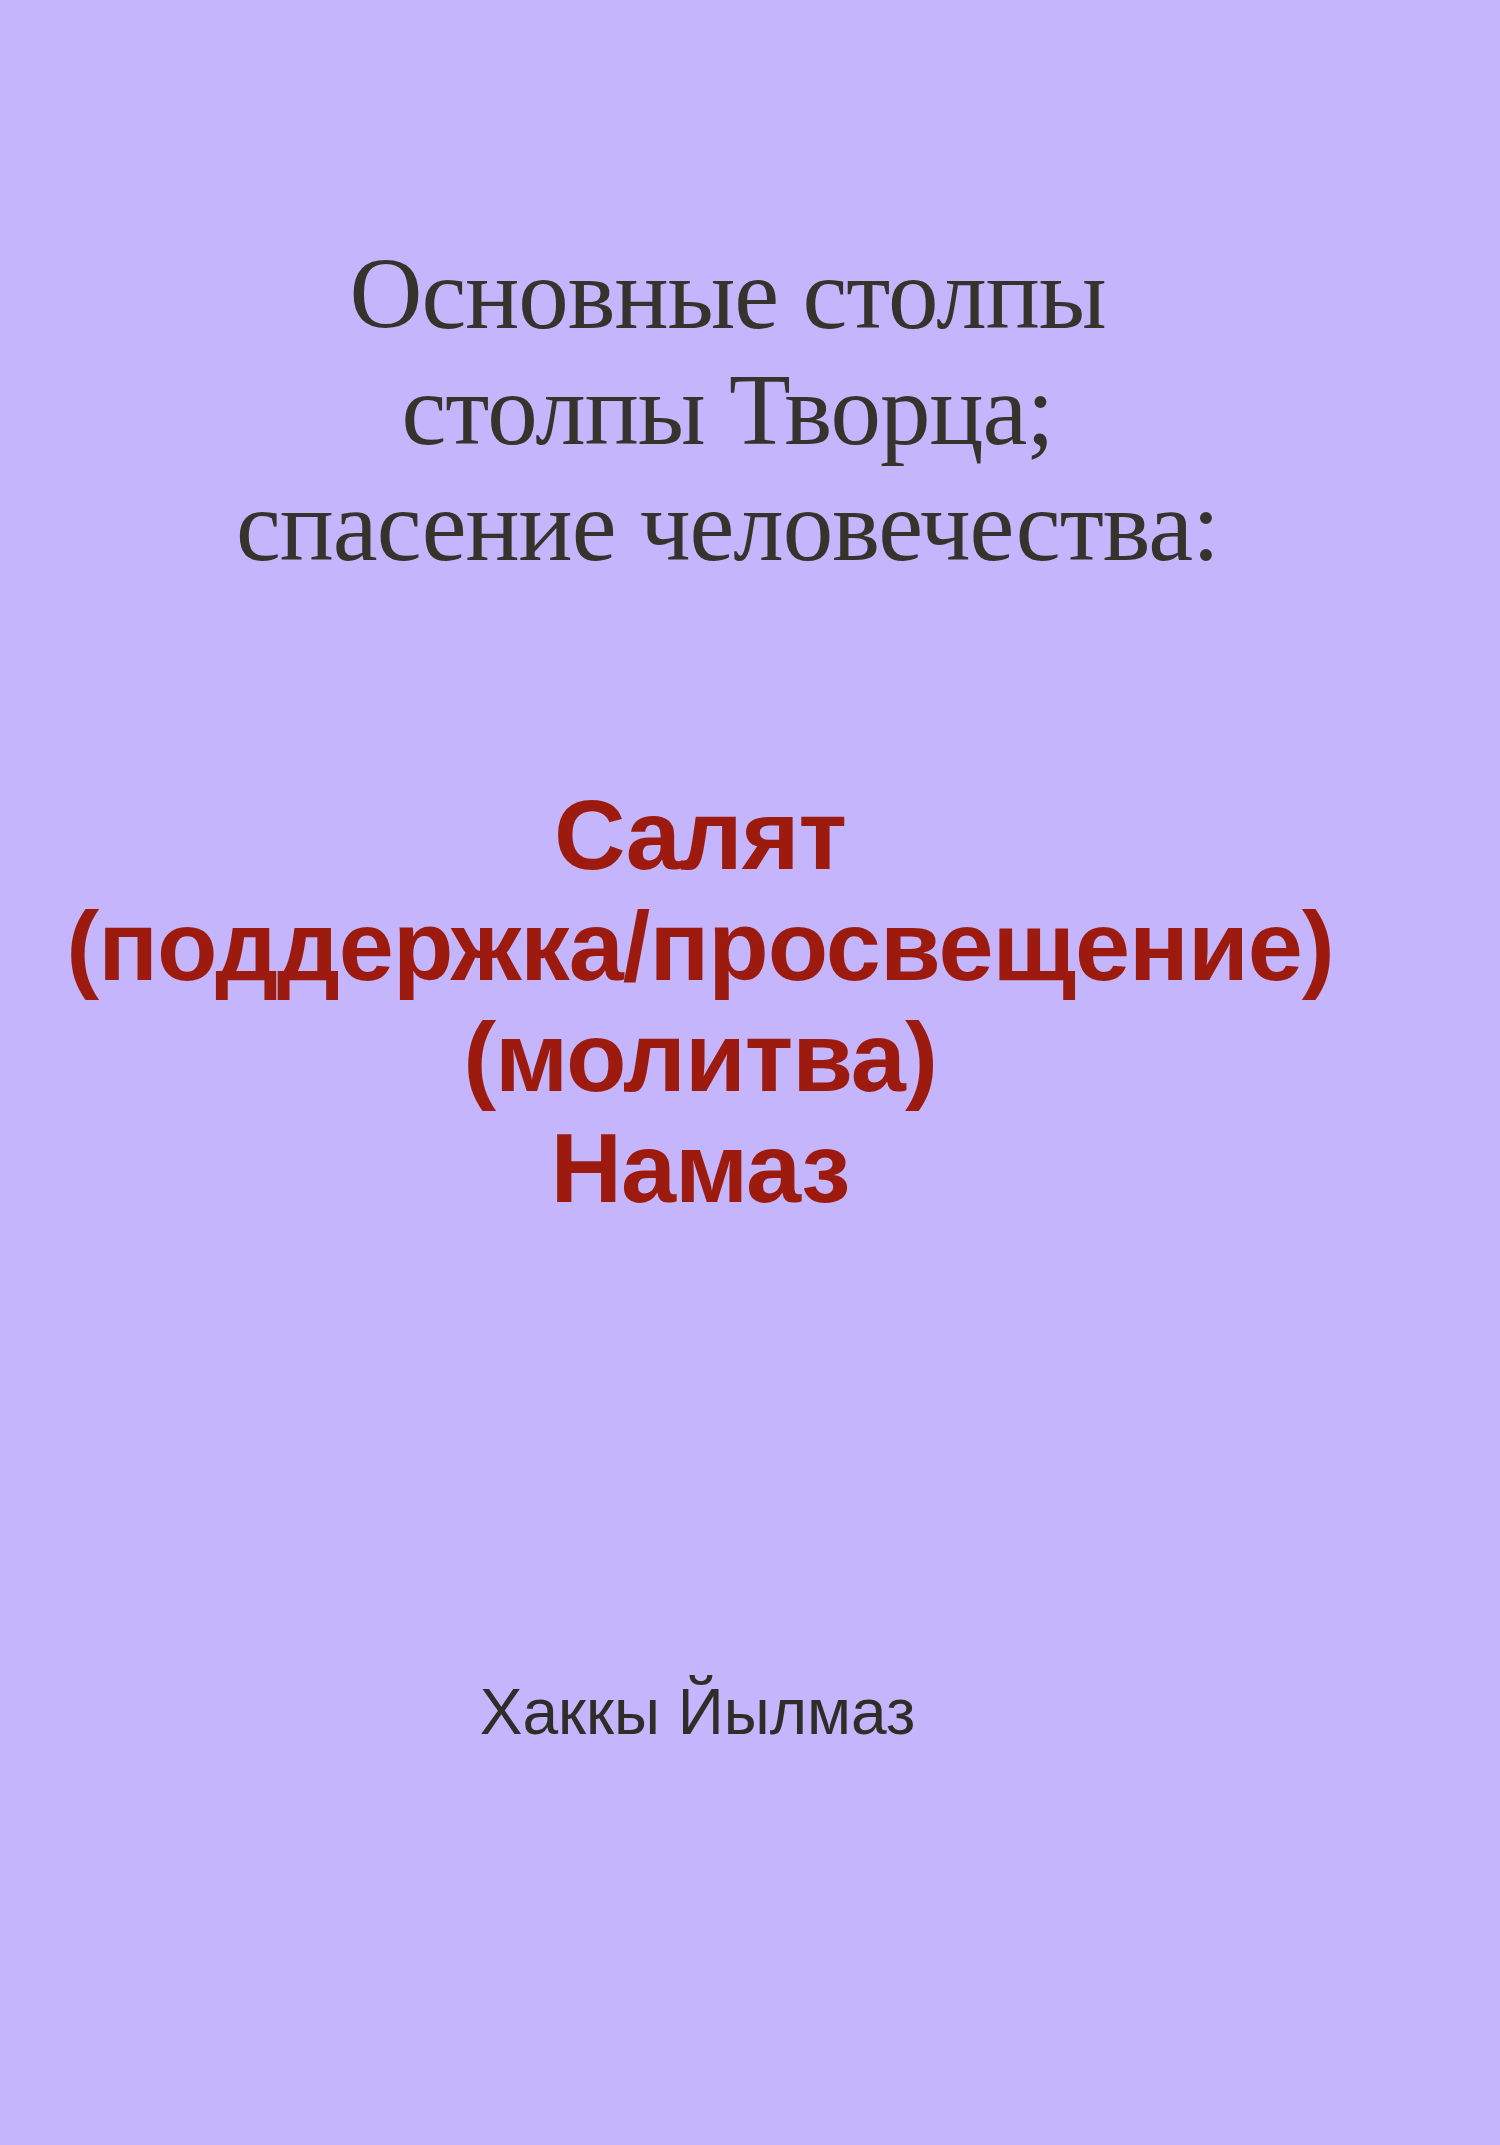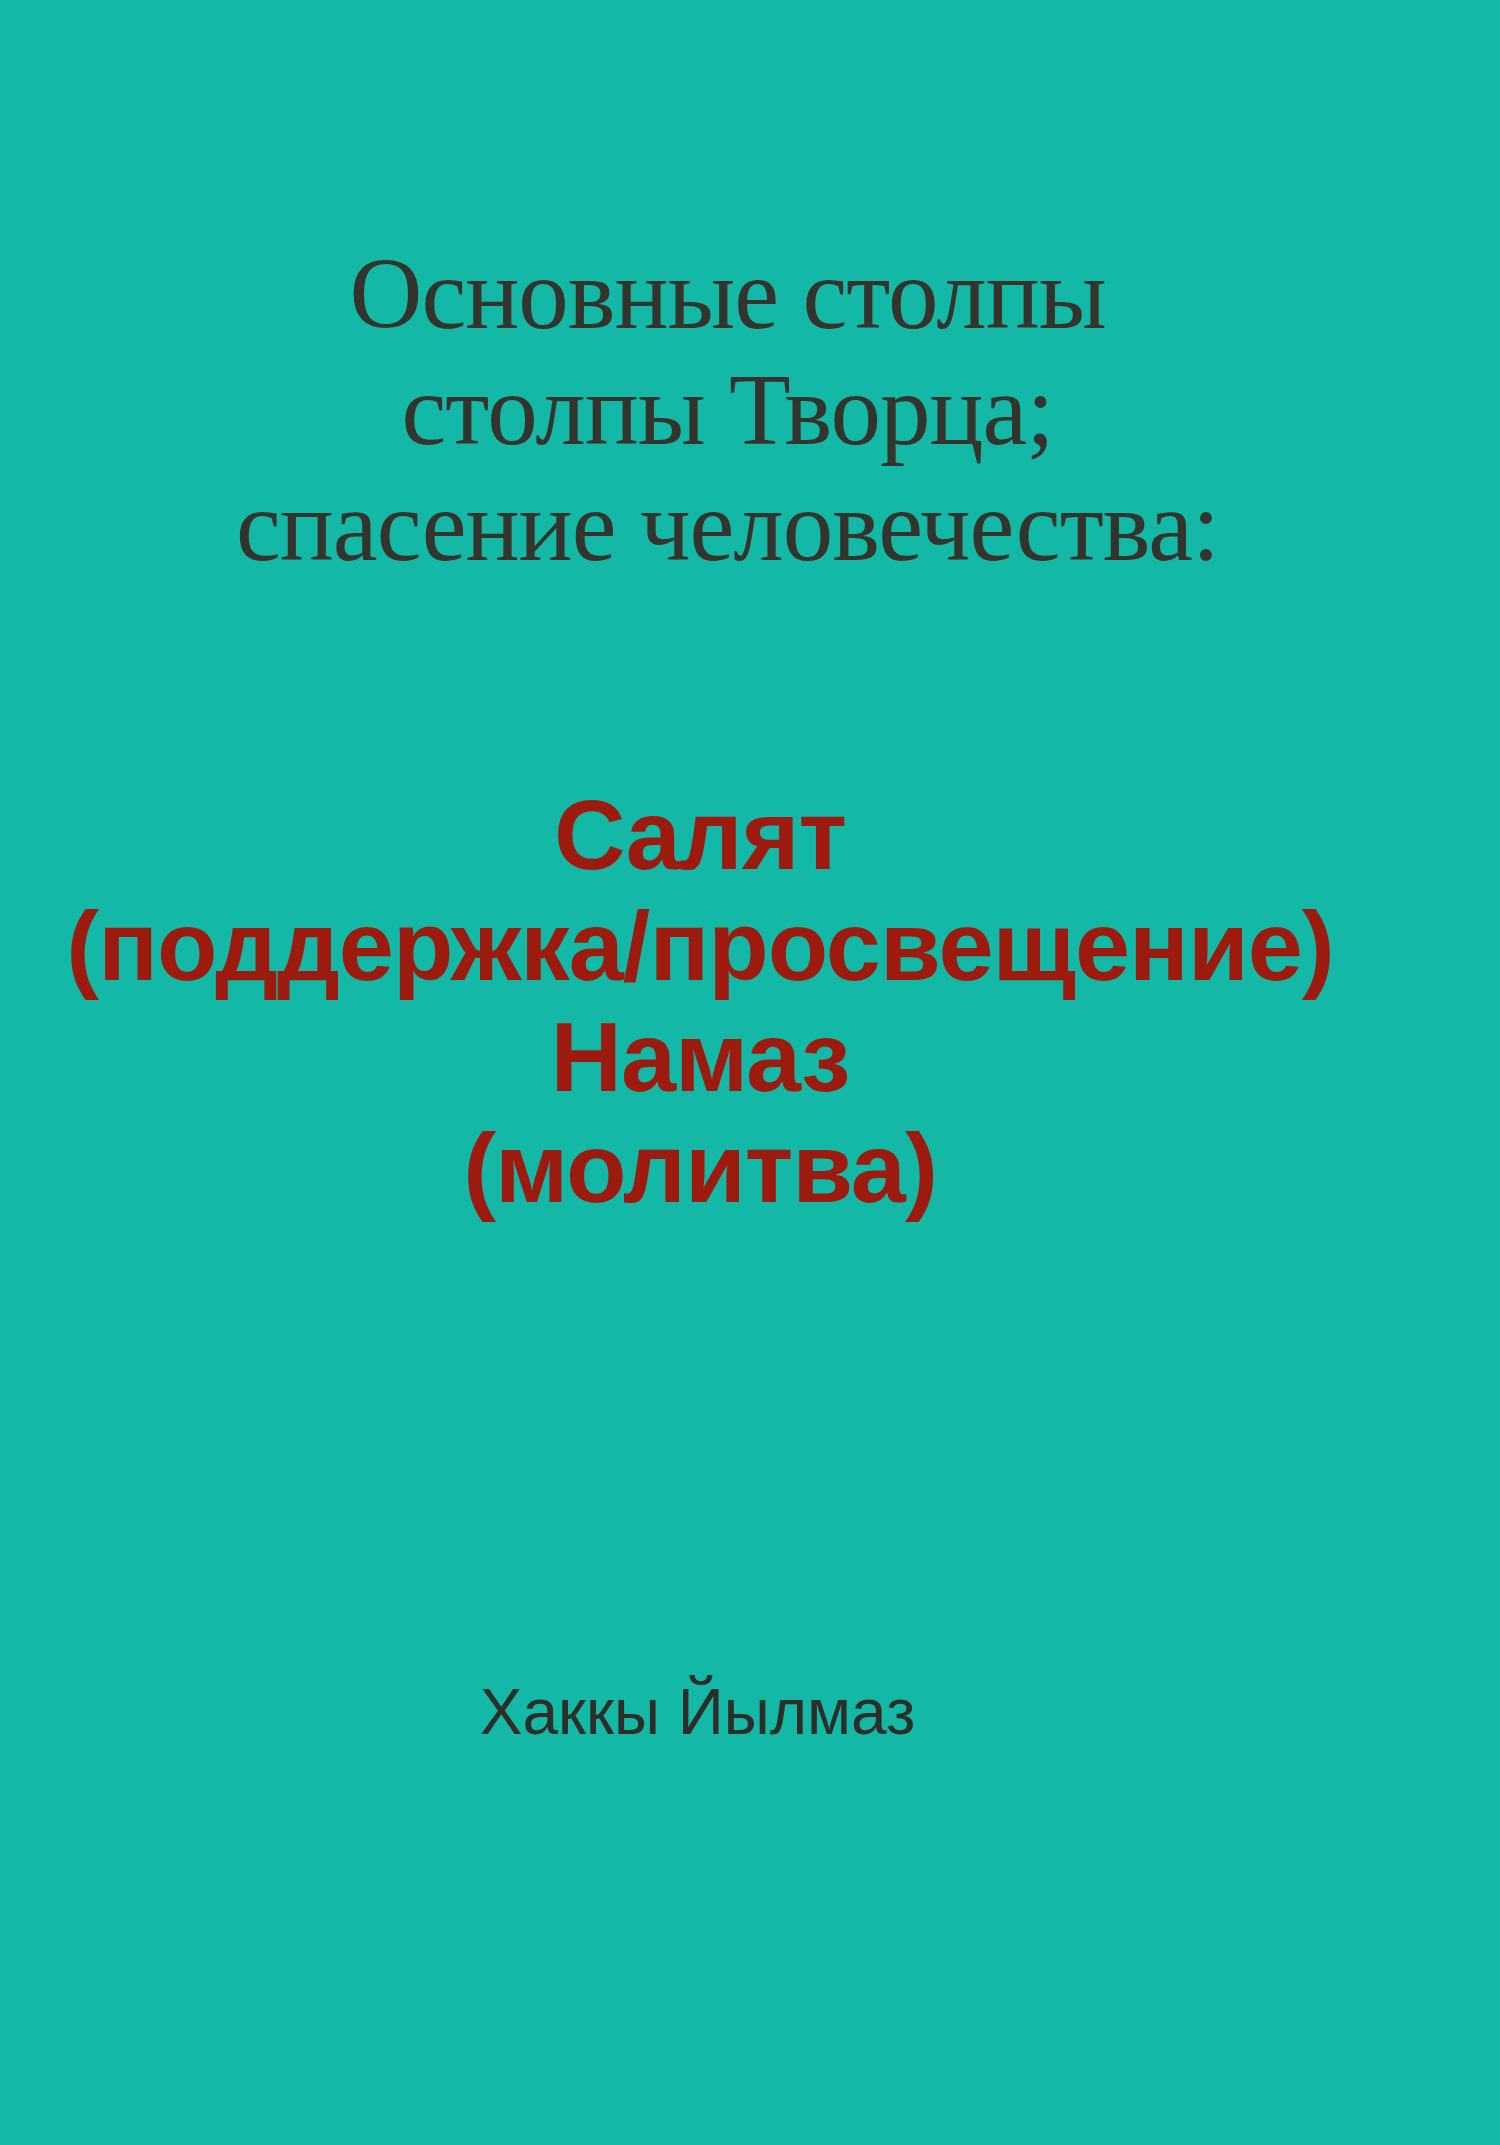--- a/index.html
+++ b/index.html
@@ -49,30 +49,30 @@
     line-height: 100px;
     white-space: nowrap;
   }
   .title-line, .subtitle-line {
     white-space: nowrap;
   }
 </style>
 </head>
 <body>
 
-<div class="cover" style="background-color: #14b8a6;">
+<div class="cover" style="background-color: #c4b5fd;">
 
   <div class="title-block" style="color: rgb(52, 52, 44);">
     <div class="title-line">Основные столпы</div>
     <div class="title-line">столпы Творца;</div>
     <div class="title-line">спасение человечества:</div>
   </div>
 
   <div class="subtitle-block" style="color: rgb(156, 27, 14);">
     <div class="subtitle-line">Салят</div>
     <div class="subtitle-line">(поддержка/просвещение)</div>
+    <div class="subtitle-line">(молитва)</div>
     <div class="subtitle-line">Намаз</div>
-    <div class="subtitle-line">(молитва)</div>
   </div>
 
   <div class="author-line" style="color: rgb(46, 46, 41);">Хаккы Йылмаз</div>
 
 </div>
 
 </body></html>

